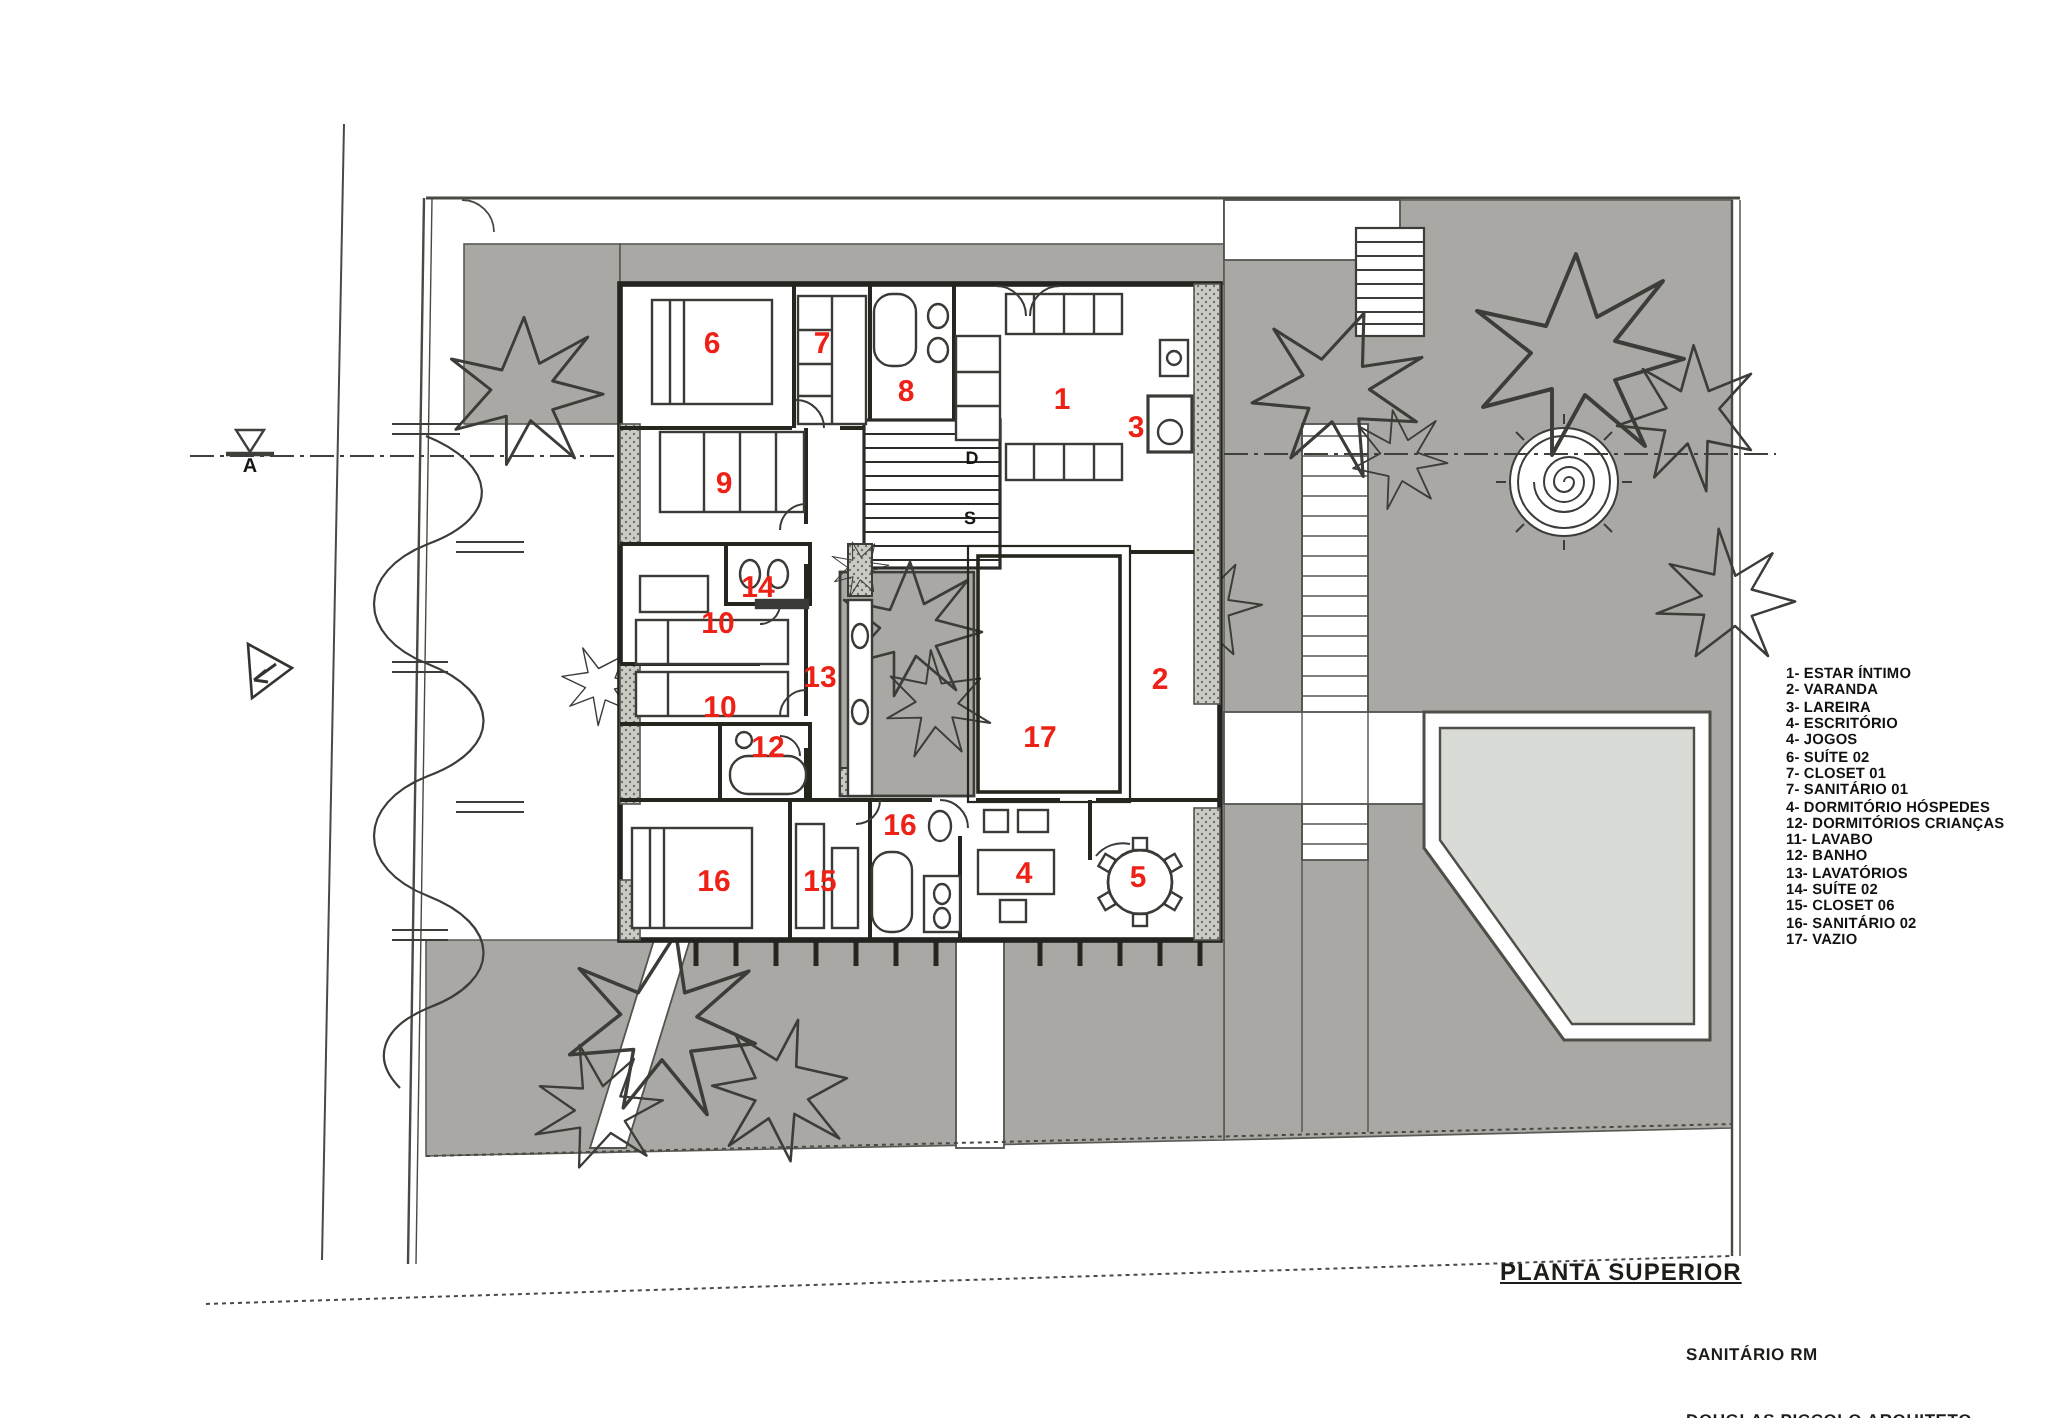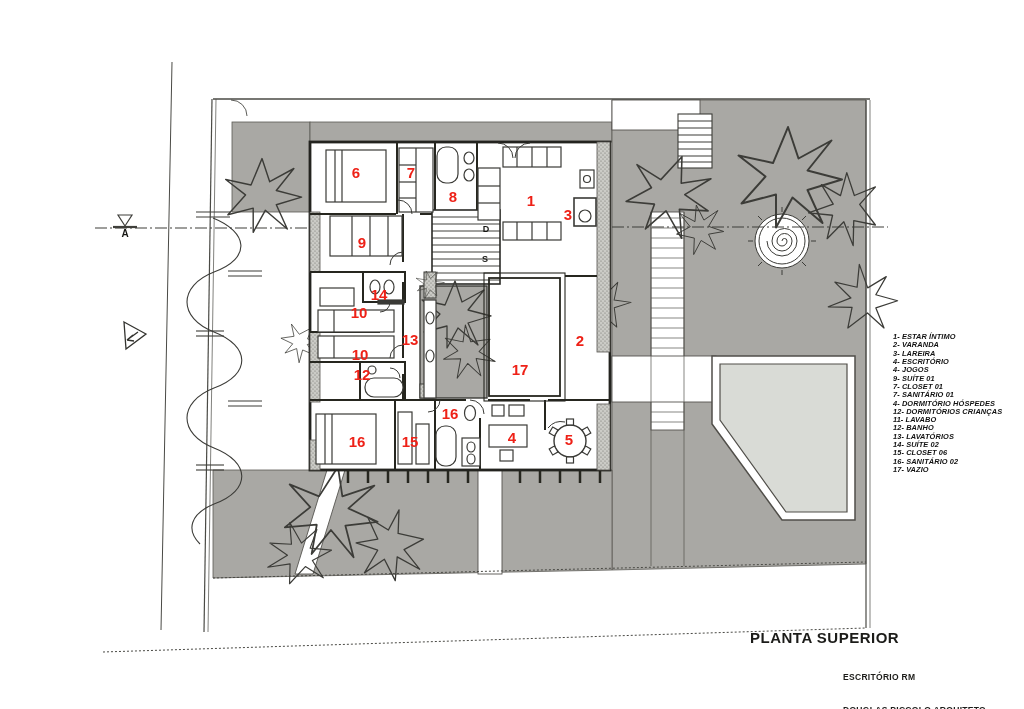--- a/index.html
+++ b/index.html
@@ -7,24 +7,24 @@
     --water:#d9dbd6;
     --red:#ee2117;
     --ink:#2b2b27;
     --line:#4a4a45;
   }
   html,body{margin:0;padding:0;background:#ffffff;}
   #stage{position:relative;width:1024px;height:709px;background:#fff;overflow:hidden;
          font-family:"Liberation Sans","DejaVu Sans",sans-serif;}
   #plan-svg{position:absolute;left:0;top:0;}
   .txt{position:absolute;color:#1c1c19;font-weight:bold;white-space:pre;}
-  .plan-label{left:750px;top:629px;font-size:15px;letter-spacing:.5px;}
+  .plan-label{left:750px;top:629px;font-size:12px;letter-spacing:.5px;text-decoration:underline;}
   .title-block{left:843px;top:649px;font-size:8.5px;line-height:11.3px;letter-spacing:.3px;}
   #legend{position:absolute;left:893px;top:333px;font-size:7.4px;line-height:8.32px;
-          font-weight:bold;color:#111;letter-spacing:.1px;font-style:italic;}
+          font-weight:bold;color:#111;letter-spacing:.1px;}
   .rm{position:absolute;transform:translate(-50%,-50%);color:var(--red);
       font-size:15px;font-weight:bold;line-height:1;}
   .dslab{position:absolute;transform:translate(-50%,-50%);font-size:9px;font-weight:bold;color:#161613;}
   .amark{position:absolute;transform:translate(-50%,0);font-size:10px;font-weight:bold;color:#161613;}
 </style>
 </head>
 <body>
 
 <div id="stage">
 
@@ -329,32 +329,32 @@
           <line x1="560" y1="471" x2="560" y2="483"></line>
       <line x1="580" y1="471" x2="580" y2="483"></line>
           <line x1="600" y1="471" x2="600" y2="483"></line>
     </g>
   </g>
 </svg>
 
 <div class="txt plan-label">PLANTA SUPERIOR</div>
 
 <div class="txt title-block">
-  <div>ESCRITÓRIO RM</div>
+  <div>SANITÁRIO RM</div>
   <div>DOUGLAS PICCOLO ARQUITETO</div>
   
 </div>
 
 <div id="legend">
       <div>1- ESTAR ÍNTIMO</div>
       <div>2- VARANDA</div>
       <div>3- LAREIRA</div>
       <div>4- ESCRITÓRIO</div>
       <div>4- JOGOS</div>
-      <div>9- SUÍTE 01</div>
+      <div>6- SUÍTE 02</div>
       <div>7- CLOSET 01</div>
       <div>7- SANITÁRIO 01</div>
       <div>4- DORMITÓRIO HÓSPEDES</div>
       <div>12- DORMITÓRIOS CRIANÇAS</div>
       <div>11- LAVABO</div>
       <div>12- BANHO</div>
       <div>13- LAVATÓRIOS</div>
       <div>14- SUÍTE 02</div>
       <div>15- CLOSET 06</div>
       <div>16- SANITÁRIO 02</div>
@@ -365,21 +365,21 @@
       <span class="rm" style="left: 356px; top: 172px;">6</span>
       <span class="rm" style="left: 411px; top: 172px;">7</span>
       <span class="rm" style="left: 453px; top: 196px;">8</span>
       <span class="rm" style="left: 531px; top: 200px;">1</span>
       <span class="rm" style="left: 568px; top: 214px;">3</span>
       <span class="rm" style="left: 362px; top: 242px;">9</span>
       <span class="rm" style="left: 379px; top: 294px;">14</span>
       <span class="rm" style="left: 359px; top: 312px;">10</span>
       <span class="rm" style="left: 410px; top: 339px; text-align: center;">13</span>
       <span class="rm" style="left: 360px; top: 354px;">10</span>
-      <span class="rm" style="left: 362px; top: 374px; text-align: right;">12</span>
+      <span class="rm" style="left: 384px; top: 374px; text-align: right;">12</span>
       <span class="rm" style="left: 520px; top: 340px; margin-top: 29px;">17</span>
       <span class="rm" style="left: 580px; top: 340px;">2</span>
       <span class="rm" style="left: 450px; top: 413px; text-align: center;">16</span>
       <span class="rm" style="left: 357px; top: 441px;">16</span>
       <span class="rm" style="left: 410px; top: 441px;">15</span>
       <span class="rm" style="left: 512px; top: 437px;">4</span>
       <span class="rm" style="left: 569px; top: 439px;">5</span>
     </div>
 
 <span class="amark" style="left:125px;top:228px">A</span>

